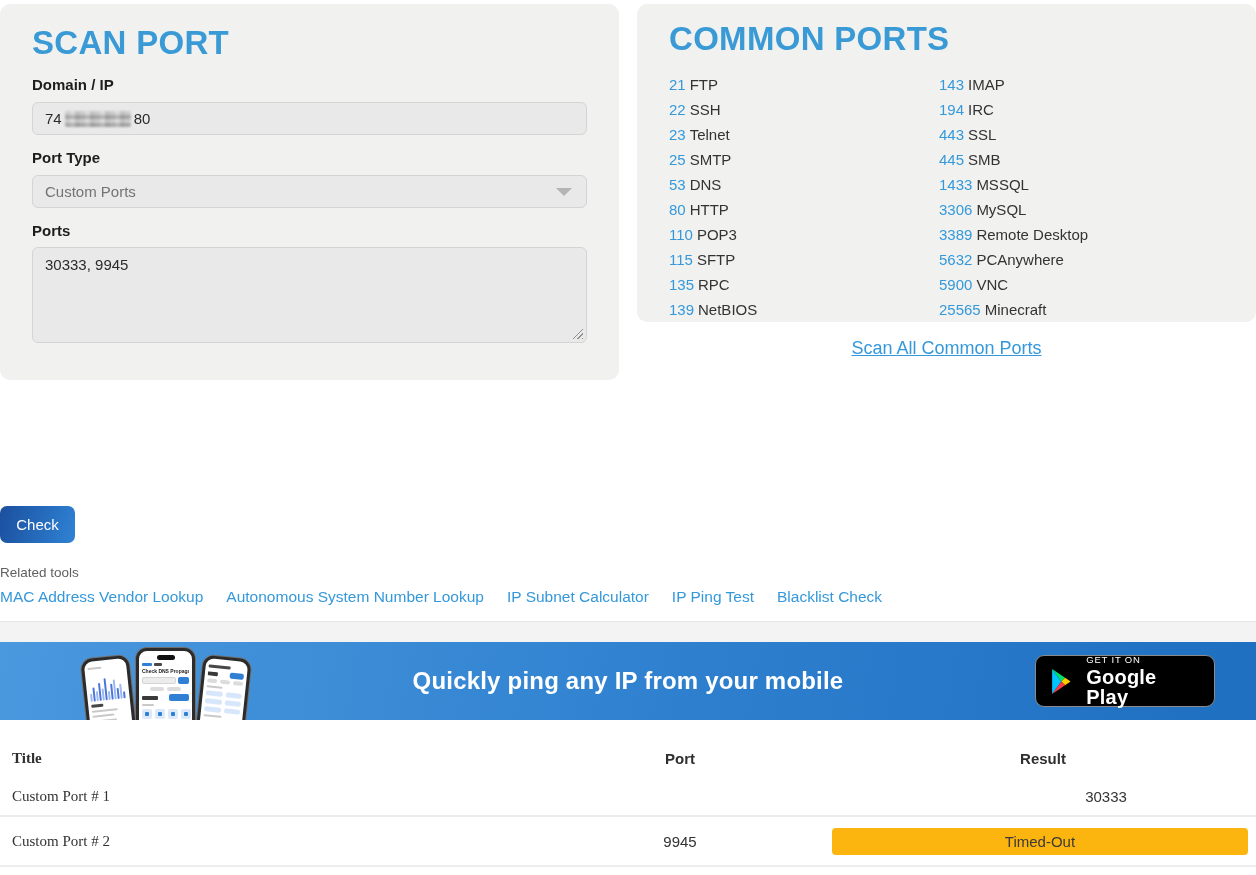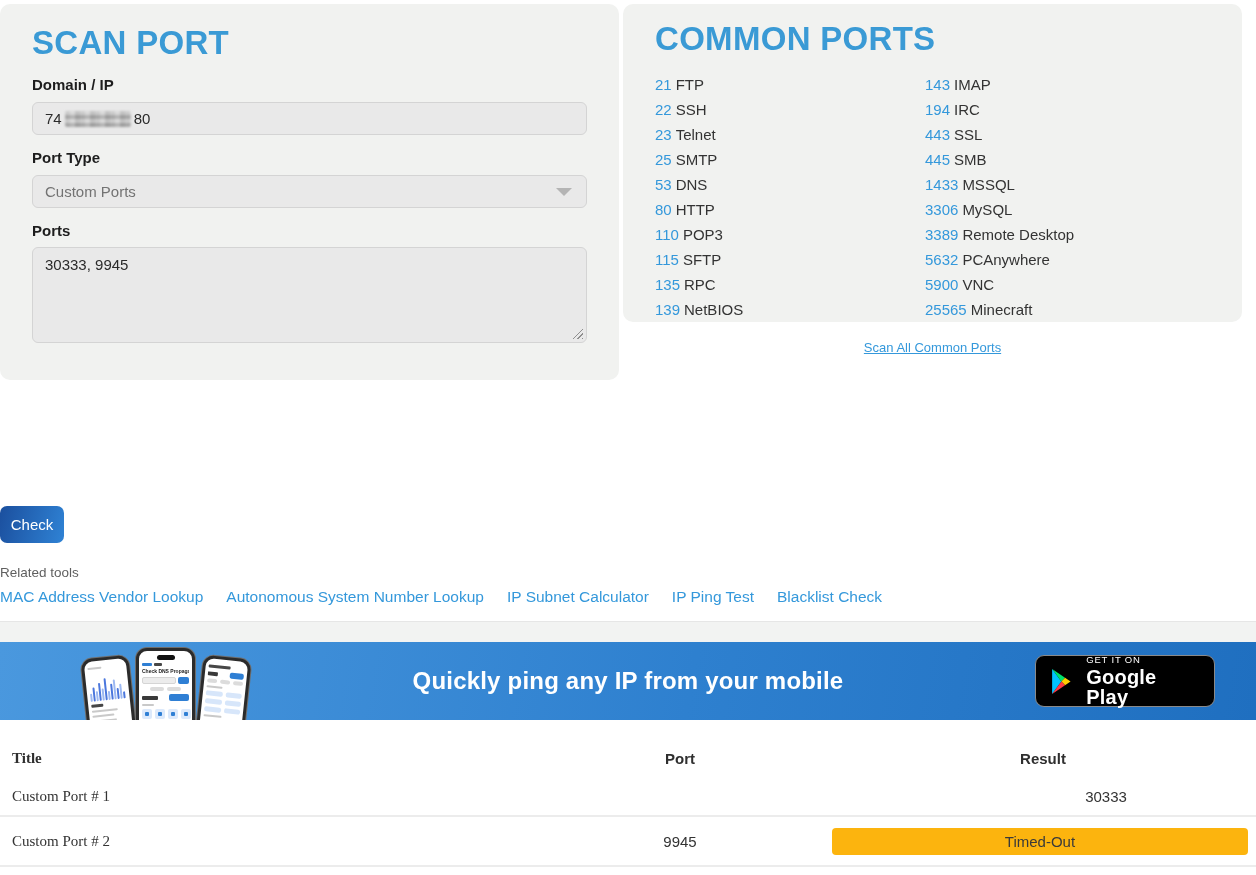--- a/index.html
+++ b/index.html
@@ -5,21 +5,21 @@
   * { box-sizing: border-box; }
   html,body { margin:0; padding:0; }
   body {
     width:1256px; height:875px; overflow:hidden;
     background:#ffffff;
     font-family:"Liberation Sans", sans-serif;
     color:#333;
   }
 
   
-  .top-row { display:flex; gap:4px; padding-top:4px; }
+  .top-row { display:flex; gap:18px; padding-top:4px; }
   .card { background:#f1f2f0; border-radius:10px; }
   .left-card  { width:619px; height:376px; padding:16px 32px; }
   .right-col  { width:619px; }
   .right-card { width:619px; height:318px; padding:12px 32px; }
 
   h1.panel-title {
     margin:4px 0 14px 0;
     font-size:33px; font-weight:700; color:#3a9ad5; letter-spacing:0.3px;
   }
   .field-label {
@@ -59,26 +59,26 @@
   }
 
   
   .ports-cols { display:flex; margin-top:10px; }
   .ports-cols ul { list-style:none; margin:0; padding:0; }
   .ports-col1 { width:270px; margin-left:15px; }
   .ports-col2 { margin-left:0; }
   .ports-cols li { font-size:15px; line-height:25px; color:#333; white-space:nowrap; }
   .port-num { color:#3498db; margin-right:4px; }
   .scan-all-wrap { text-align:center; margin-top:16px; }
-  .scan-all-wrap a { color:#3498db; font-size:13px; text-decoration:underline; cursor:pointer; }
+  .scan-all-wrap a { color:#3498db; font-size:18px; text-decoration:underline; cursor:pointer; }
 
   
   .check-btn {
     display:block; margin-top:126px; margin-left:0;
-    width:64px; height:37px; border:none; border-radius:7px;
+    width:75px; height:37px; border:none; border-radius:7px;
     background:linear-gradient(105deg, #1b4f9e 0%, #2e80d2 95%);
     color:#fff; font-size:15px; font-family:inherit; cursor:pointer;
   }
   .related-heading { margin-top:22px; font-size:13.5px; color:#5f5f5f; }
   .related-links { margin-top:8px; display:flex; gap:23px; }
   .related-links a { color:#3498db; font-size:15.5px; text-decoration:none; cursor:pointer; white-space:nowrap; }
 
   
   .gray-band { margin-top:15px; height:21px; background:#f2f3f2; border-top:1px solid #e6e6e6; }
   .banner {

